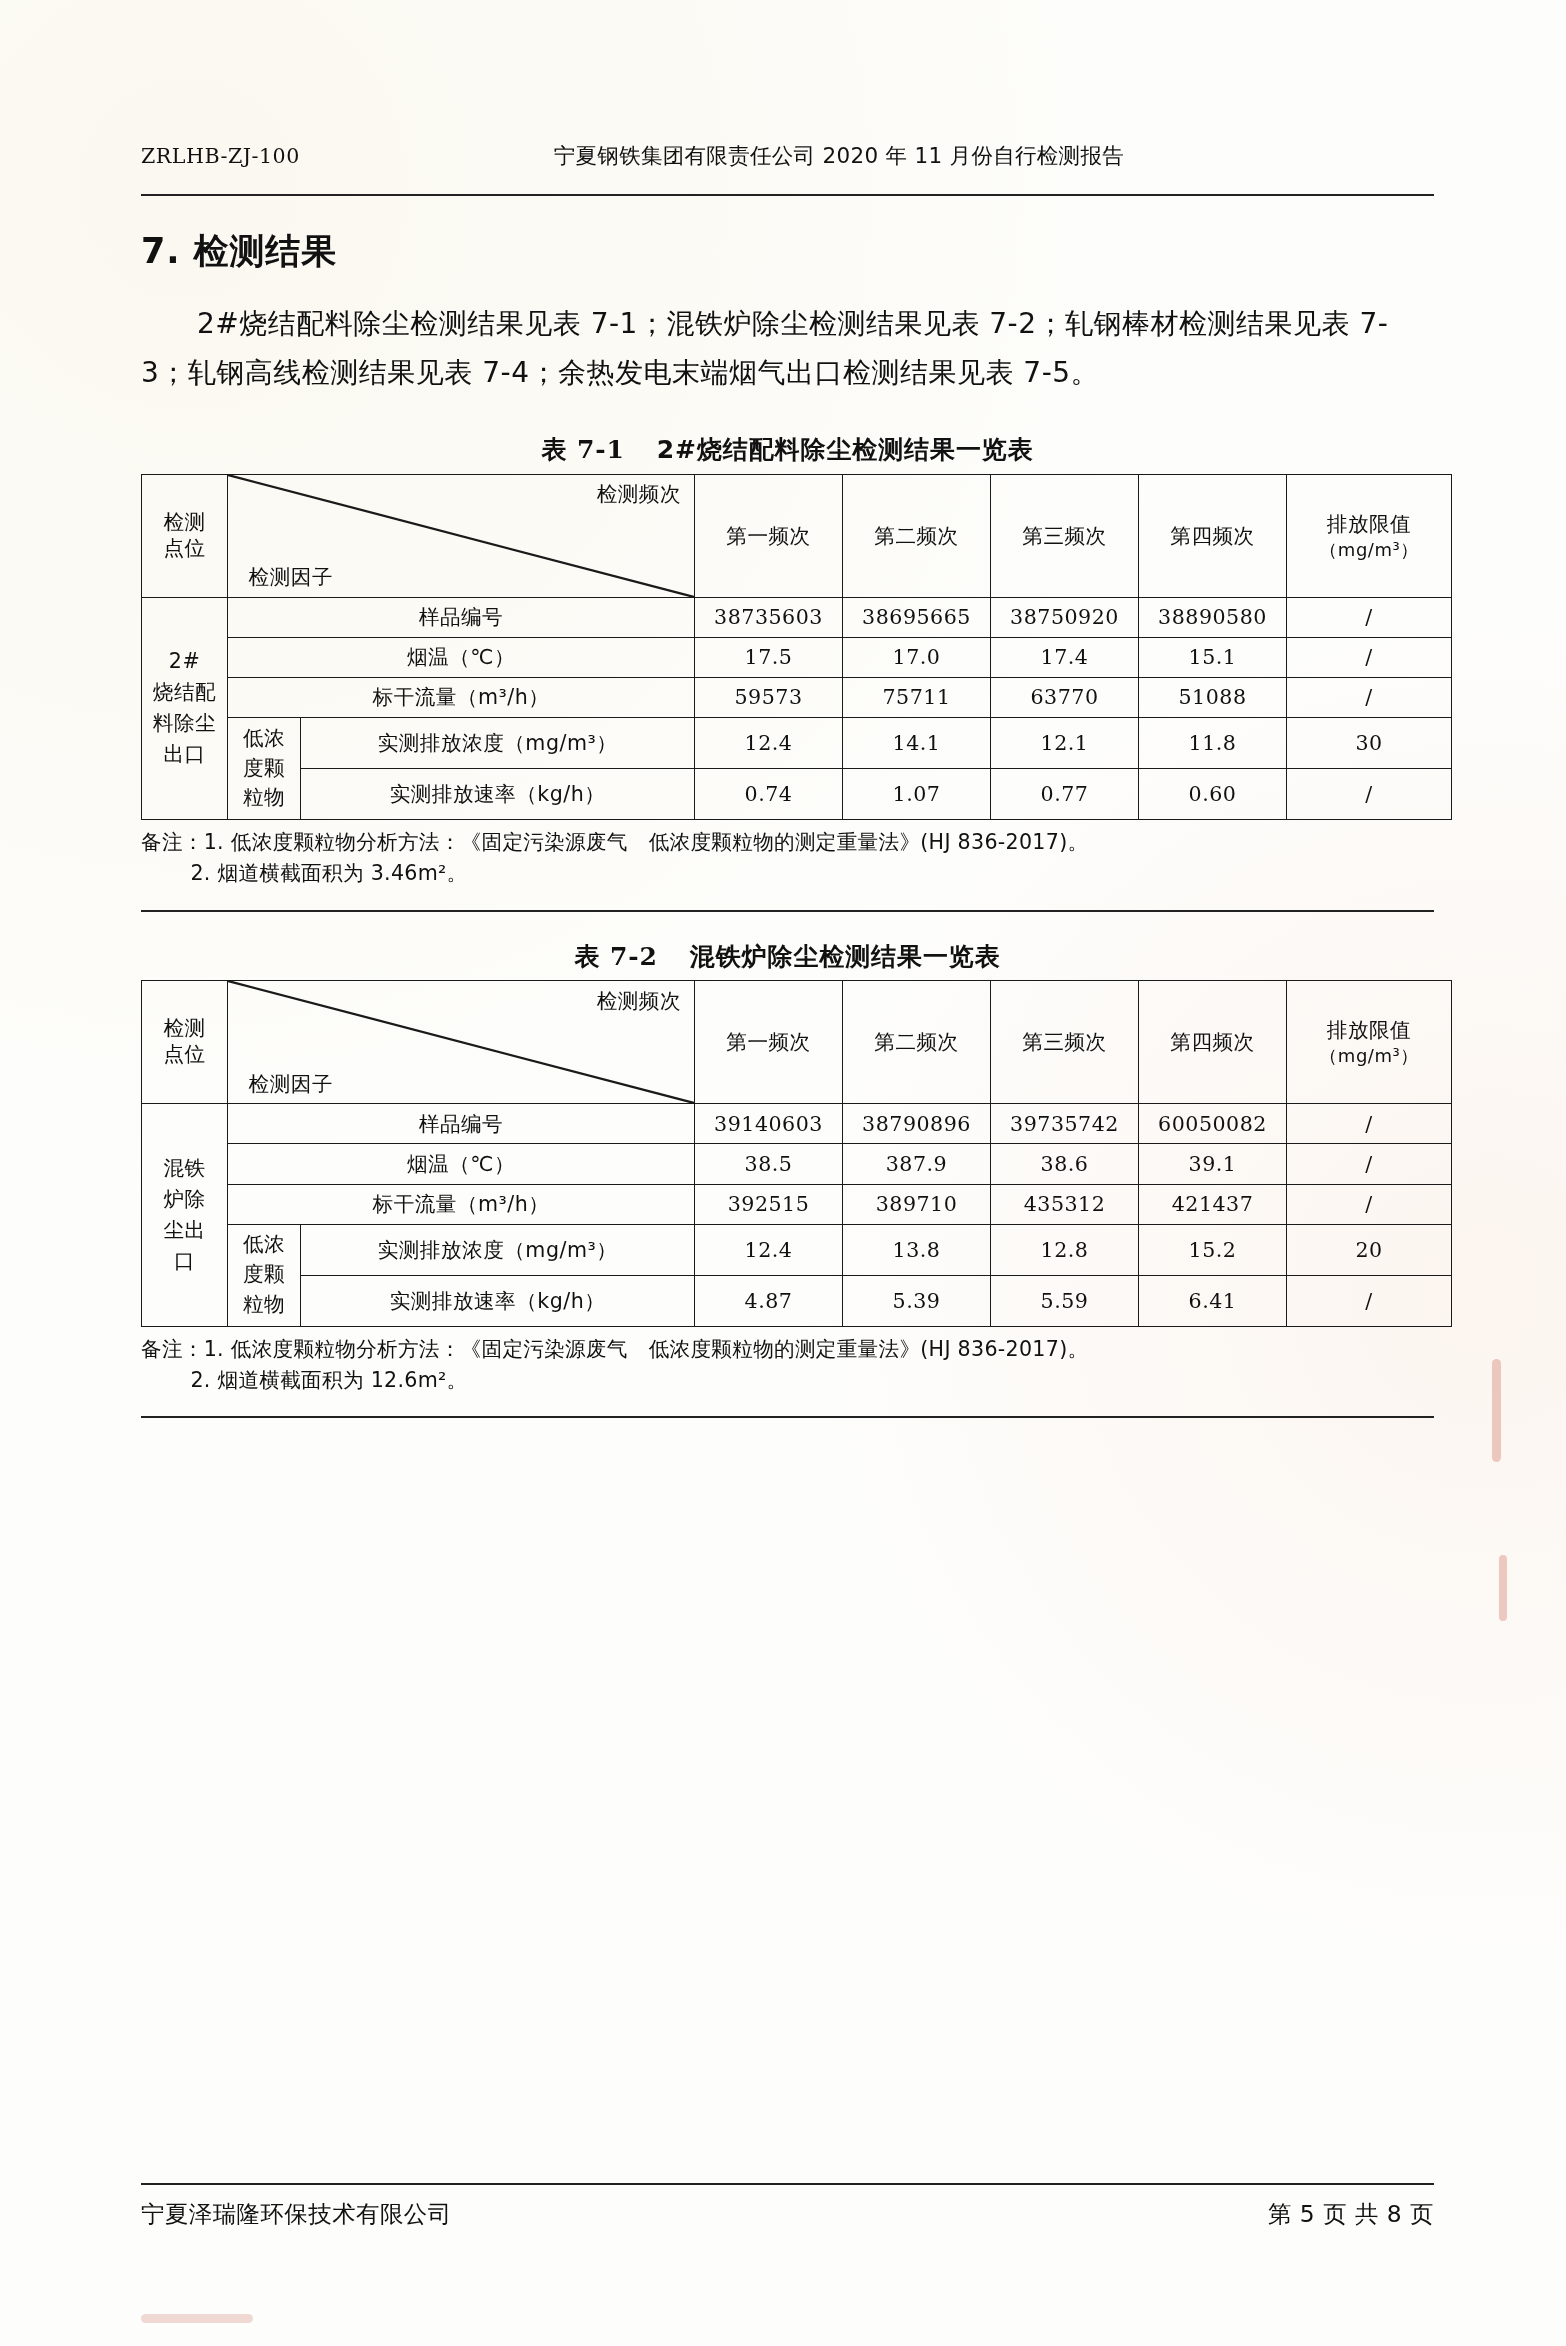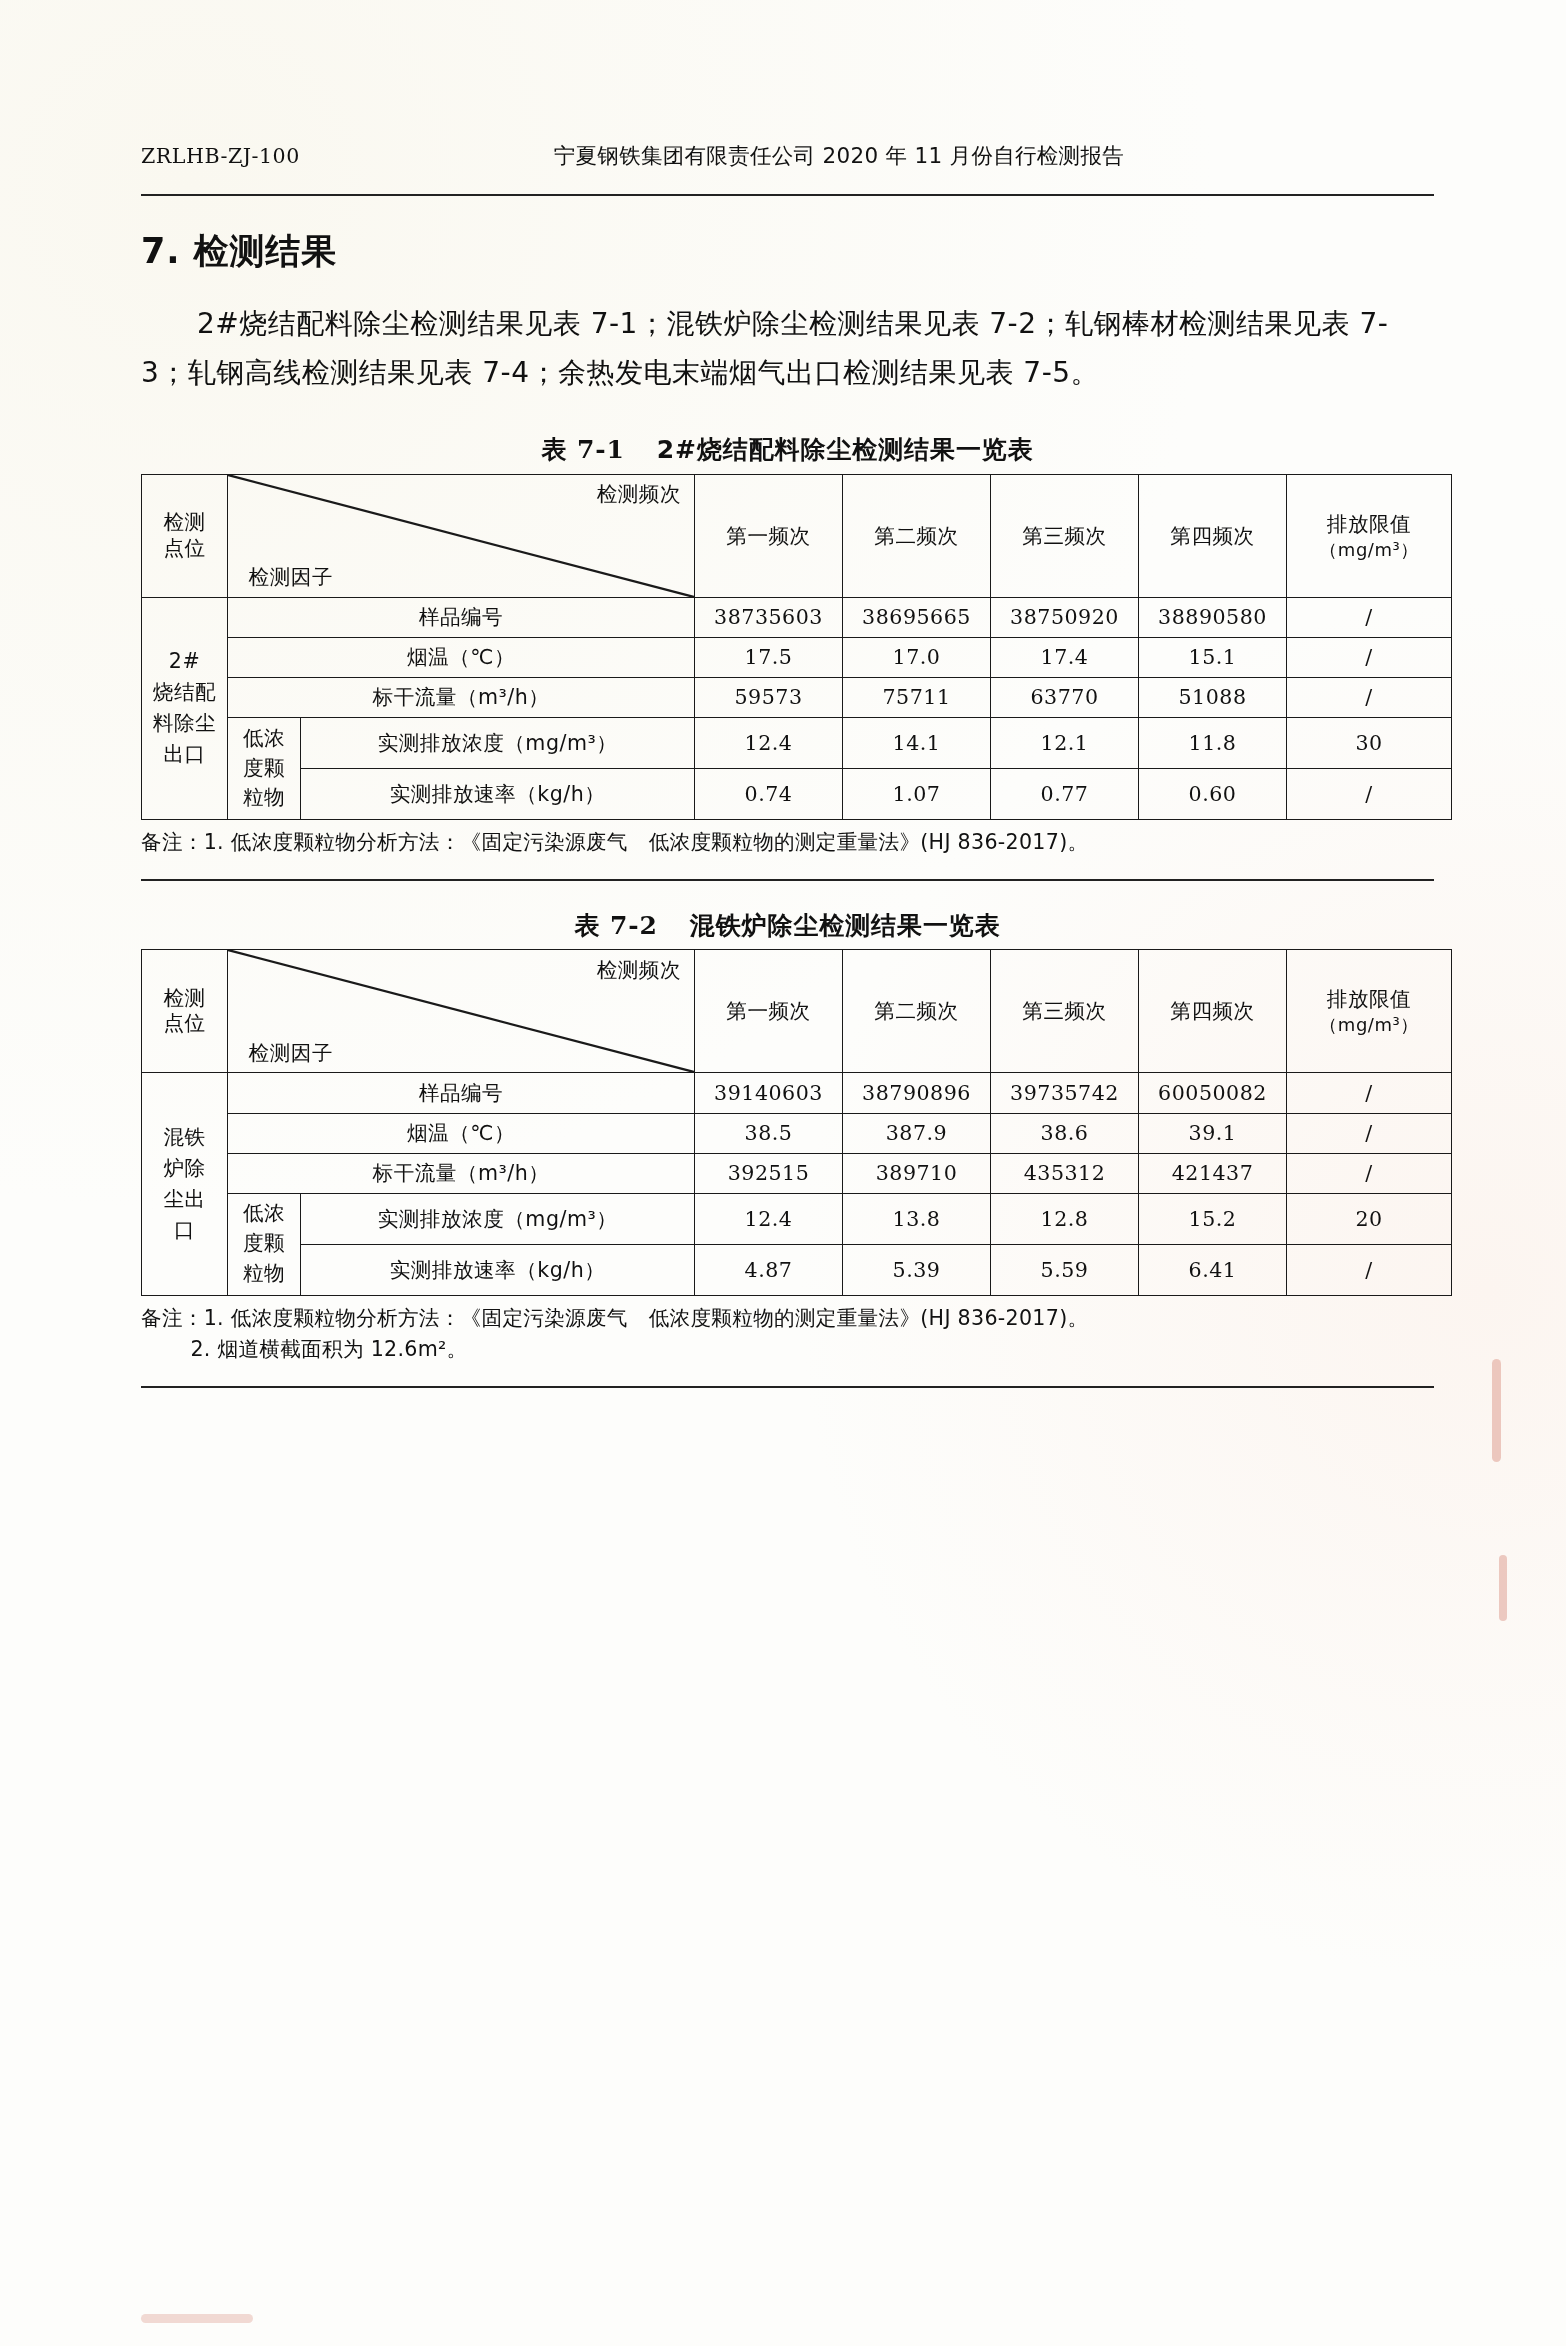--- a/index.html
+++ b/index.html
@@ -312,20 +312,21 @@
             <td class="val-cell">1.07</td>
             <td class="val-cell">0.77</td>
             <td class="val-cell">0.60</td>
             <td class="val-cell">/</td>
           </tr>
         </tbody>
       </table>
 
       <div class="notes">
         <div><span>备注：</span><span>1. 低浓度颗粒物分析方法：《固定污染源废气　低浓度颗粒物的测定重量法》(HJ 836-2017)。</span></div>
+        <div class="note-line2">2. 烟道横截面积为 3.46m²。</div>
       </div>
     </div>
 
     <div class="hr-thick"></div>
 
     <div class="table-block">
       <div class="table-caption">
         <span class="cap-num">表 7-2</span><span>混铁炉除尘检测结果一览表</span>
       </div>
 
@@ -423,14 +424,21 @@
 
       <div class="notes">
         <div><span>备注：</span><span>1. 低浓度颗粒物分析方法：《固定污染源废气　低浓度颗粒物的测定重量法》(HJ 836-2017)。</span></div>
         <div class="note-line2">2. 烟道横截面积为 12.6m²。</div>
       </div>
     </div>
 
     <div class="hr-thick"></div>
   </div>
 
+  <div class="footer">
+    <div class="footer-rule"></div>
+    <div class="footer-row">
+      <span>宁夏泽瑞隆环保技术有限公司</span>
+      <span class="footer-page">第 5 页 共 8 页</span>
+    </div>
+  </div>
 </div>
 
 
 </body></html>

